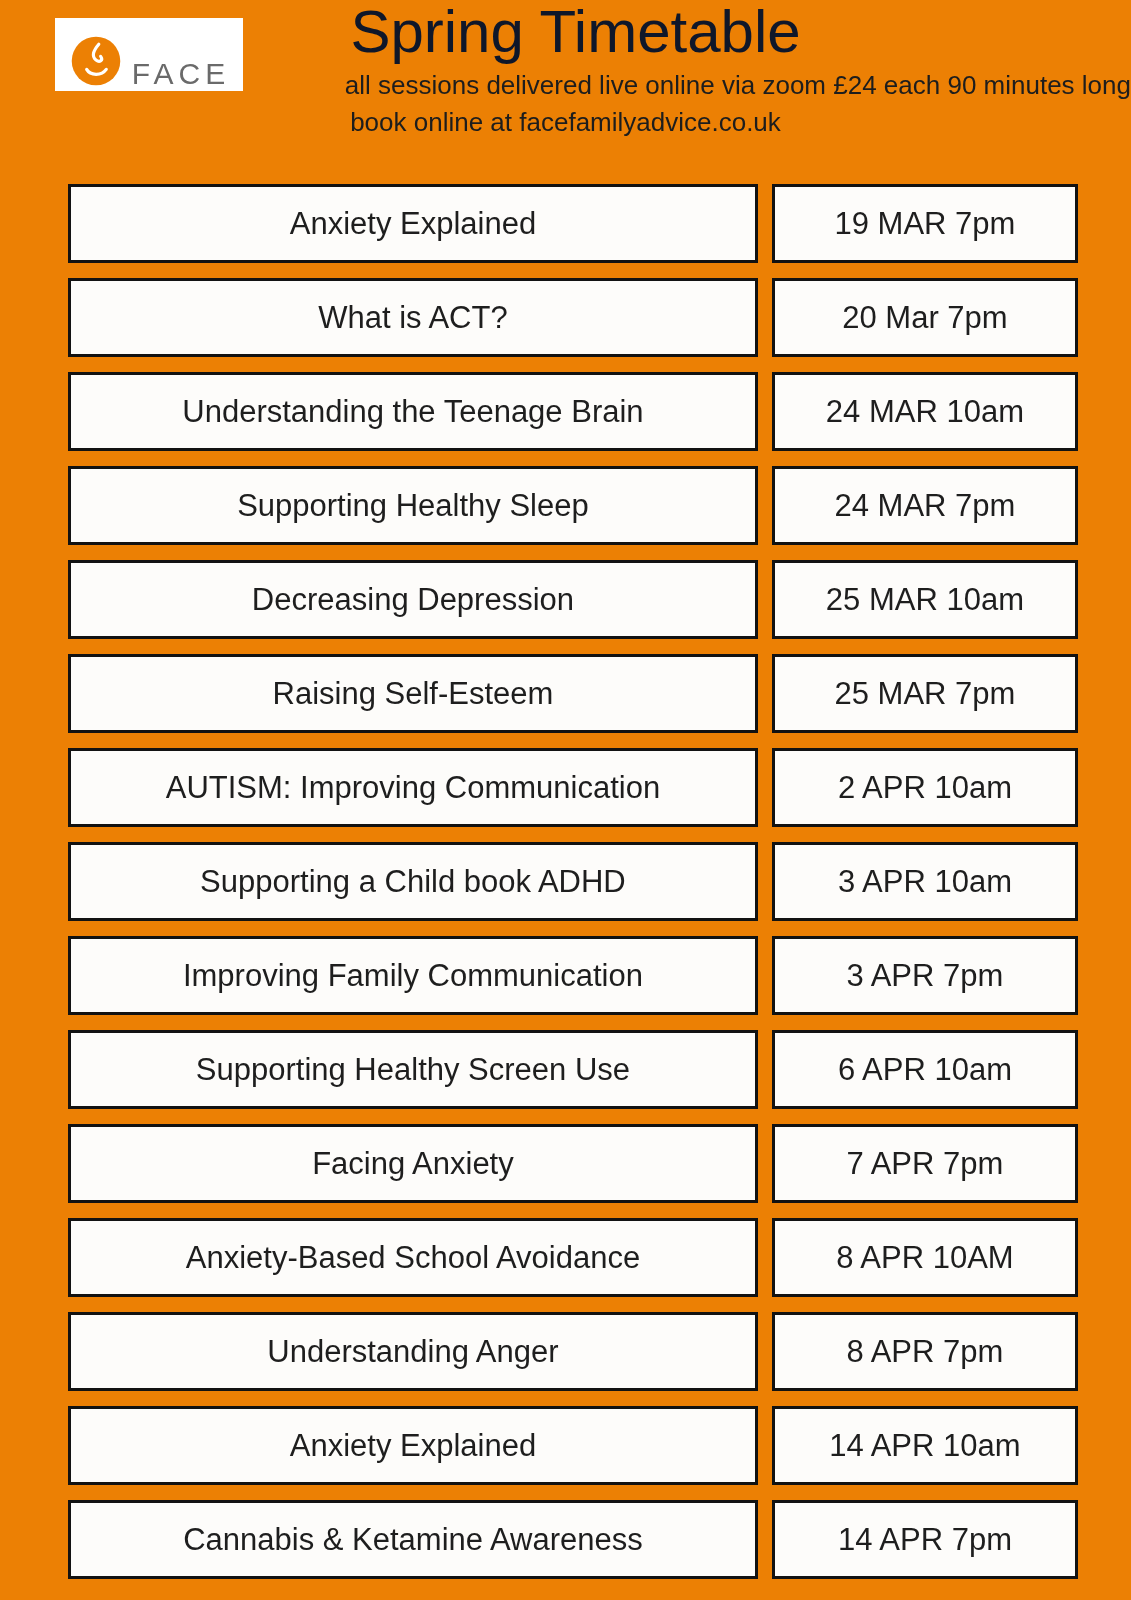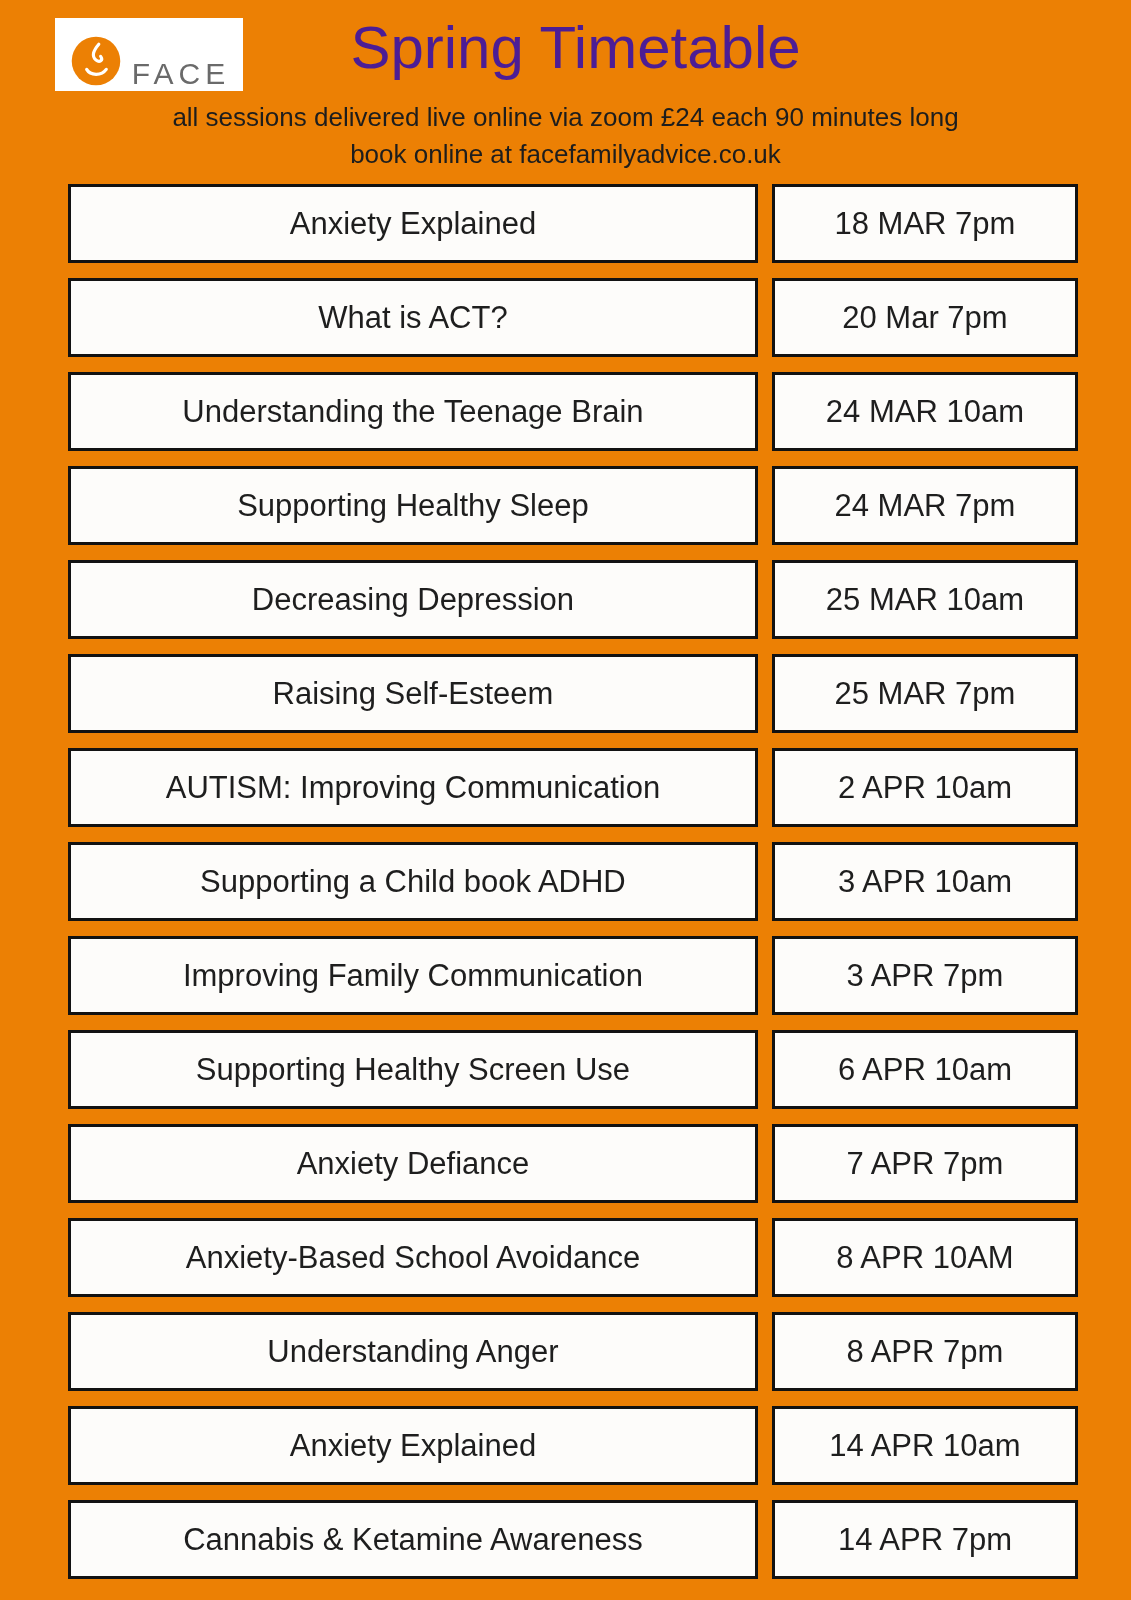--- a/index.html
+++ b/index.html
@@ -32,35 +32,34 @@
   }
   .logo-icon { width: 56px; height: 60px; display: block; }
   .logo-text {
     font-size: 30px;
     color: #6a6a6a;
     letter-spacing: 5px;
     font-weight: 400;
   }
   .title {
     text-align: center;
-    padding-top: 16px;
     font-size: 60px;
     line-height: 1.08;
-    color: #4c1d95;
+    color: #0f172a;
     font-weight: 400;
     margin-left: 20px;
   }
   .subtitle {
     text-align: center;
     font-size: 26px;
     line-height: 37px;
     color: #1d1d1d;
     font-weight: 400;
   }
-  .subtitle.first { margin-top: 18px; }
+  .subtitle.first { margin-top: 2px; text-align: right; }
 
   
   .timetable {
     position: absolute;
     left: 52px;
     top: 184px;
     width: 1026px;
     display: flex;
     flex-direction: column;
     gap: 15px;
@@ -101,21 +100,21 @@
 
   <div class="title">Spring Timetable</div>
   <div class="subtitle first">all sessions delivered live online via zoom £24 each 90 minutes long</div>
   <div class="subtitle">book online at facefamilyadvice.co.uk</div>
 </div>
 
 <div class="timetable">
 
     <div class="session-row">
       <div class="cell name">Anxiety Explained</div>
-      <div class="cell time">18 MAR 7pm</div>
+      <div class="cell time">19 MAR 7pm</div>
     </div>
 
     <div class="session-row">
       <div class="cell name">What is ACT?</div>
       <div class="cell time">20 Mar 7pm</div>
     </div>
 
     <div class="session-row">
       <div class="cell name">Understanding the Teenage Brain</div>
       <div class="cell time">24 MAR 10am</div>
@@ -150,21 +149,21 @@
       <div class="cell name">Improving Family Communication</div>
       <div class="cell time">3 APR 7pm</div>
     </div>
 
     <div class="session-row">
       <div class="cell name">Supporting Healthy Screen Use</div>
       <div class="cell time">6 APR 10am</div>
     </div>
 
     <div class="session-row">
-      <div class="cell name">Anxiety Defiance</div>
+      <div class="cell name">Facing Anxiety</div>
       <div class="cell time">7 APR 7pm</div>
     </div>
 
     <div class="session-row">
       <div class="cell name">Anxiety-Based School Avoidance</div>
       <div class="cell time">8 APR 10AM</div>
     </div>
 
     <div class="session-row">
       <div class="cell name">Understanding Anger</div>

